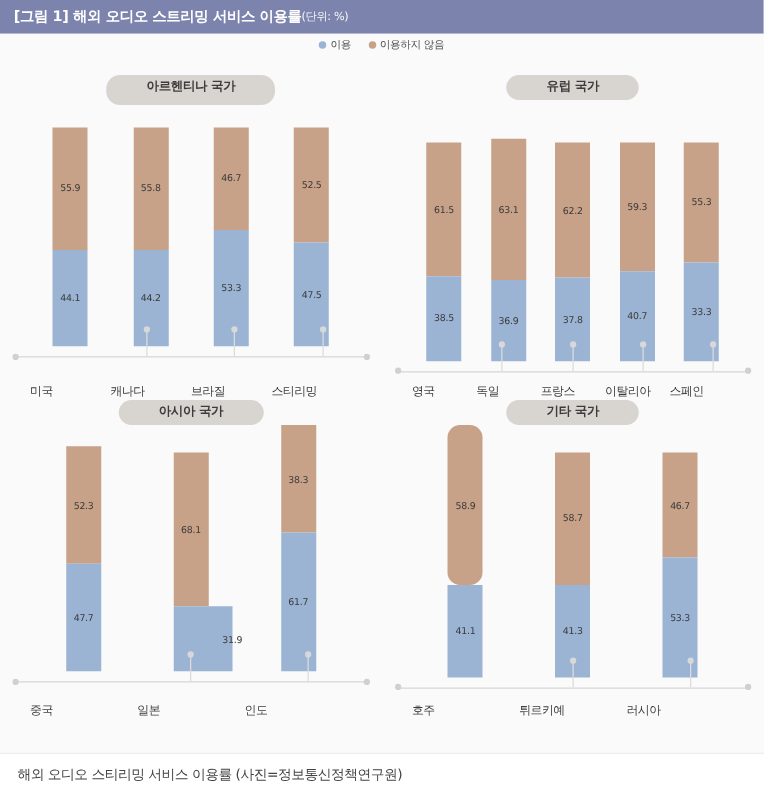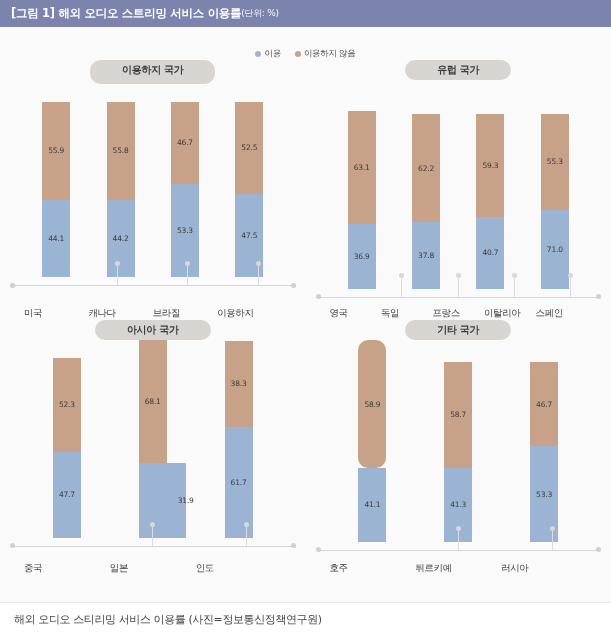--- a/index.html
+++ b/index.html
@@ -50,21 +50,21 @@
     flex: 1 1 auto;
     background: #fafafa;
     position: relative;
     padding: 0;
   }
 
   
   #legend {
     display: flex;
     justify-content: center;
-    align-items: flex-end;
+    align-items: flex-start;
     gap: 14px;
     height: 30px;
     margin-top: 3px;
   }
   .legend-item {
     display: flex;
     align-items: center;
     gap: 3px;
     font-size: 8.5px;
     color: #4c4c4c;
@@ -247,21 +247,21 @@
       </span>
       <span class="legend-item">
         <span class="legend-dot" style="background:#c8a288"></span>
         <span>이용하지 않음</span>
       </span>
     </div>
 
     <div id="panel-grid">
         <div class="panel">
           <div class="panel-title-wrap">
-            <div class="panel-title">이용하지 국가</div>
+            <div class="panel-title">아르헨티나 국가</div>
           </div>
           <div class="chart-body">
             <div class="bars-row">
               <div class="bar-slot">
                 <div class="bar-stack">
                   <div class="seg seg-top" style="height: 97.825px;">55.9</div>
                   <div class="seg seg-bottom" style="height: 77.175px;">44.1</div>
                 </div>
               </div>
               <div class="bar-slot">
@@ -292,51 +292,57 @@
               <div class="tick blank"></div>
               <div class="tick"></div>
               <div class="tick"></div>
               <div class="tick"></div>
             </div>
           </div>
           <div class="cat-labels">
             <div class="cat-label">미국</div>
             <div class="cat-label">캐나다</div>
             <div class="cat-label">브라질</div>
-            <div class="cat-label">이용하지</div>
+            <div class="cat-label">스티리밍</div>
           </div>
         </div>
         <div class="panel">
           <div class="panel-title-wrap">
             <div class="panel-title">유럽 국가</div>
           </div>
           <div class="chart-body">
             <div class="bars-row">
               <div class="bar-slot">
                 <div class="bar-stack">
+                  <div class="seg seg-top" style="height: 107.625px;">61.5</div>
+                  <div class="seg seg-bottom" style="height: 67.375px;">38.5</div>
+                </div>
+              </div>
+              <div class="bar-slot">
+                <div class="bar-stack">
                   <div class="seg seg-top" style="height: 113px; margin-top: 31px;">63.1</div>
                   <div class="seg seg-bottom" style="height: 64.575px;">36.9</div>
                 </div>
               </div>
               <div class="bar-slot">
                 <div class="bar-stack">
                   <div class="seg seg-top" style="height: 108.85px;">62.2</div>
                   <div class="seg seg-bottom" style="height: 66.15px;">37.8</div>
                 </div>
               </div>
               <div class="bar-slot">
                 <div class="bar-stack">
                   <div class="seg seg-top" style="height: 103.775px;">59.3</div>
                   <div class="seg seg-bottom" style="height: 71.225px;">40.7</div>
                 </div>
               </div>
               <div class="bar-slot">
                 <div class="bar-stack">
                   <div class="seg seg-top" style="height: 96.775px;">55.3</div>
-                  <div class="seg seg-bottom" style="height: 78.225px;">71.0</div>
+                  <div class="seg seg-bottom" style="height: 78.225px;">33.3</div>
                 </div>
               </div>
             </div>
           </div>
           <div class="axis-wrap">
             <div class="axis-line"></div>
             <div class="axis-endcap left"></div>
             <div class="axis-endcap right"></div>
             <div class="axis-ticks">
               <div class="tick blank"></div>
@@ -362,21 +368,21 @@
             <div class="bars-row">
               <div class="bar-slot">
                 <div class="bar-stack">
                   <div class="seg seg-top" style="height: 94.14px;">52.3</div>
                   <div class="seg seg-bottom" style="height: 85.86px;">47.7</div>
                 </div>
               </div>
               <div class="bar-slot">
                 <div class="bar-stack">
                   <div class="seg seg-top" style="height: 122.58px;">68.1</div>
-                  <div class="seg seg-bottom" style="height: 75px; padding-left: 47px;">31.9</div>
+                  <div class="seg seg-bottom" style="height: 52px; padding-left: 47px;">31.9</div>
                 </div>
               </div>
               <div class="bar-slot">
                 <div class="bar-stack">
                   <div class="seg seg-top" style="height: 86px;">38.3</div>
                   <div class="seg seg-bottom" style="height: 111.06px;">61.7</div>
                 </div>
               </div>
             </div>
           </div>

